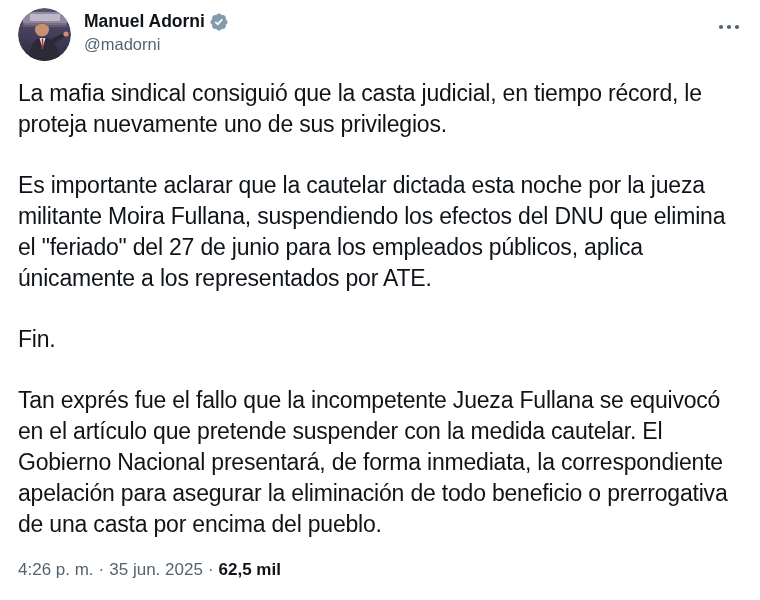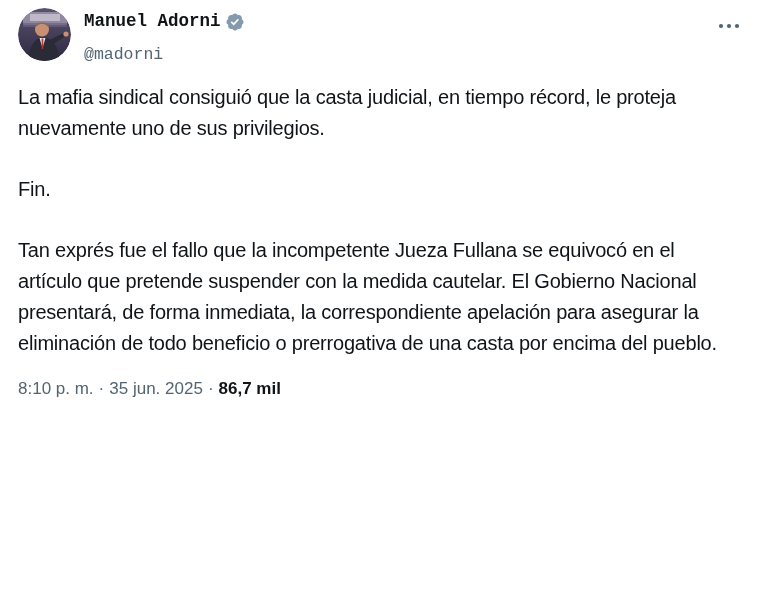--- a/index.html
+++ b/index.html
@@ -14,21 +14,20 @@
     font-family: "Liberation Sans", "DejaVu Sans", sans-serif;
     color: #0f1419;
   }
   .tweet {
     padding: 8px 20px 0 18px;
   }
   
   .header {
     display: flex;
     align-items: flex-start;
-    font-family: Liberation Mono, monospace;
   }
   .avatar {
     width: 53px;
     height: 53px;
     border-radius: 50%;
     overflow: hidden;
     flex: 0 0 auto;
     cursor: pointer;
   }
   .avatar svg { display: block; }
@@ -52,33 +51,33 @@
   }
   .verified-badge {
     width: 20px;
     height: 20px;
     flex: 0 0 auto;
   }
   .handle {
     font-size: 16.5px;
     line-height: 21px;
     color: #536471;
-    margin-top: 12px;
+    margin-top: 2px;
   }
   .more-btn {
     margin-left: auto;
     padding-top: 8px;
     cursor: pointer;
     color: #536471;
   }
   
   .body-text {
     margin-top: 17px;
     max-width: 722px;
-    font-size: 20px;
+    font-size: 23px;
     line-height: 31px;
     letter-spacing: -0.2px;
     color: #0f1419;
   }
   .body-text p {
     margin: 0 0 30px 0;
   }
   .body-text p:last-child {
     margin-bottom: 0;
   }
@@ -152,25 +151,26 @@
           <circle cx="3" cy="3" r="2.1" fill="#536471"></circle>
           <circle cx="11" cy="3" r="2.1" fill="#536471"></circle>
           <circle cx="19" cy="3" r="2.1" fill="#536471"></circle>
         </svg>
       </span>
     </div>
   </div>
 
   <div class="body-text">
     <p>La mafia sindical consiguió que la casta judicial, en tiempo récord, le proteja nuevamente uno de sus privilegios.</p>
+    <p>Es importante aclarar que la cautelar dictada esta noche por la jueza militante Moira Fullana, suspendiendo los efectos del DNU que elimina el "feriado" del 27 de junio para los empleados públicos, aplica únicamente a los representados por ATE.</p>
     <p>Fin.</p>
     <p>Tan exprés fue el fallo que la incompetente Jueza Fullana se equivocó en el artículo que pretende suspender con la medida cautelar. El Gobierno Nacional presentará, de forma inmediata, la correspondiente apelación para asegurar la eliminación de todo beneficio o prerrogativa de una casta por encima del pueblo.</p>
   </div>
 
   <div class="footer">
-    <span>8:10 p. m.</span>
+    <span>4:26 p. m.</span>
     <span>·</span>
     <span>35 jun. 2025</span>
     <span>·</span>
-    <span class="views-count">86,7 mil</span>
+    <span class="views-count">62,5 mil</span>
   </div>
 
 </div>
 
 </body></html>

